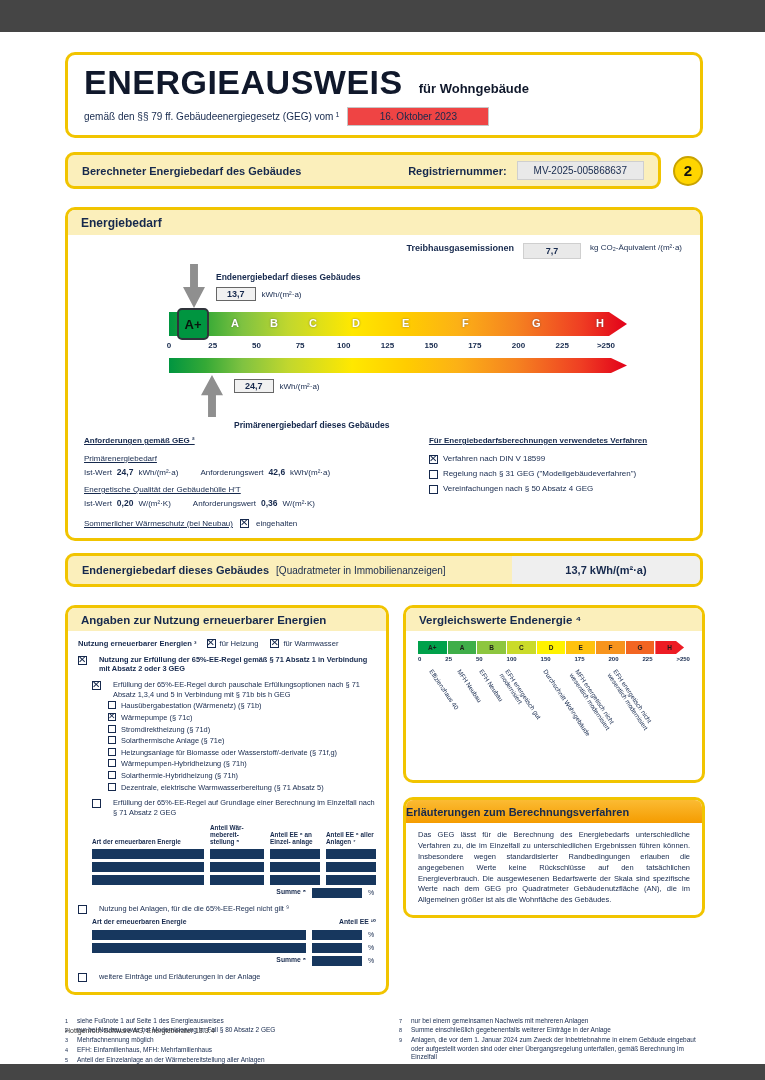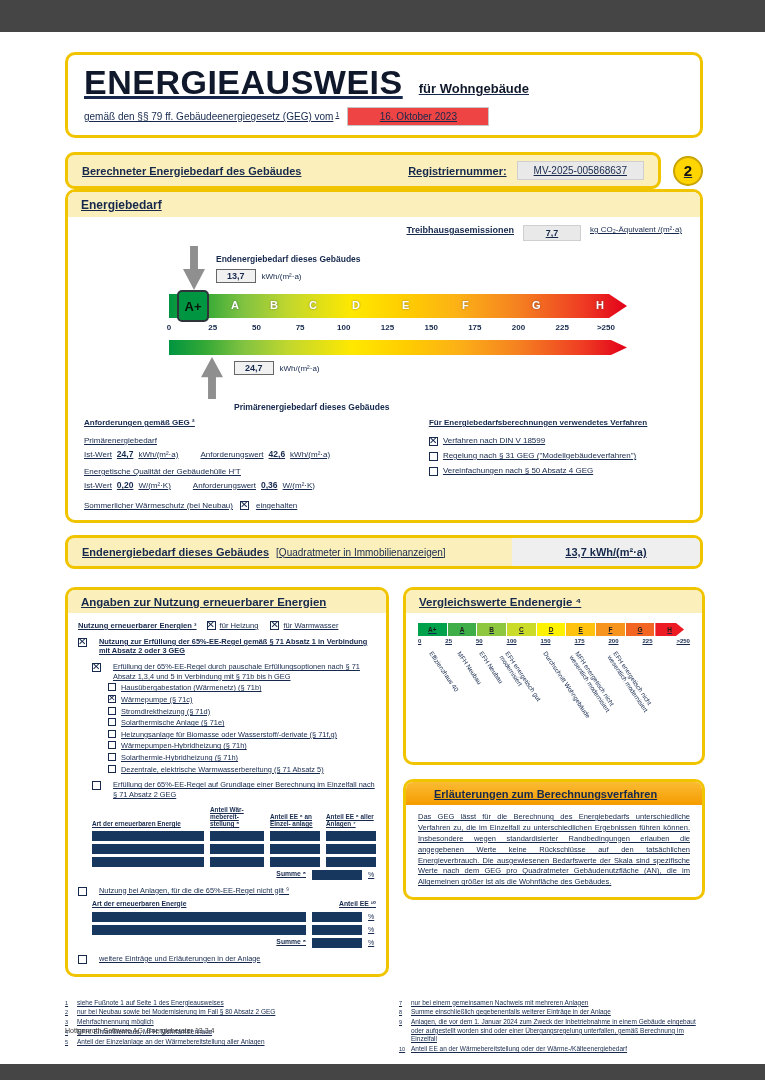--- a/index.html
+++ b/index.html
@@ -1,17 +1,17 @@
 <!DOCTYPE html>
 <html><head>
 <meta charset="utf-8">
 <style>
   * { box-sizing: border-box; }
   body { margin:0; background:#454545; padding:32px 0 16px; font-family:"Liberation Sans","DejaVu Sans",sans-serif; }
-  .page { width:765px; height:1032px; margin:0 auto; background:#fff; padding:20px 62px 0 65px; color:#16294d; position:relative; overflow:hidden;text-decoration:underline; }
+  .page { width:765px; height:1032px; margin:0 auto; background:#fff; padding:20px 62px 0 65px; color:#16294d; position:relative; overflow:hidden; }
 
   .bx { border:3px solid #F1C400; border-radius:10px; background:#fff; overflow:hidden; }
 
   
   .header-box { padding:10px 16px 9px; }
   .h-titlerow { display:flex; align-items:flex-end; }
   .h-title { font-size:34px; font-weight:bold; color:#10182b; letter-spacing:.5px; line-height:1; }
   .h-sub { font-size:13px; font-weight:bold; color:#10182b; margin:0 0 3px 16px; }
   .h-law { font-size:10px; margin-top:8px; display:flex; align-items:center; }
   .h-law sup { font-size:7px; margin:0 8px 5px 2px; }
@@ -19,21 +19,21 @@
 
   
   .reg-row { display:flex; align-items:center; gap:12px; margin-top:14px; }
   .reg-bar { flex:1; display:flex; align-items:center; background:#FBEFBB; border:3px solid #F1C400; border-radius:9px; padding:6px 14px; }
   .reg-title { font-weight:bold; font-size:11px; flex:1; }
   .reg-label { font-weight:bold; font-size:11px; margin-right:10px; }
   .reg-value { background:#e9e9e9; border:1px solid #cfcfcf; font-size:10px; padding:3px 16px; }
   .page-circle { width:30px; height:30px; border-radius:50%; background:#FFD500; border:2px solid #c9a300; display:flex; align-items:center; justify-content:center; font-size:15px; font-weight:bold; color:#111; flex:none; }
 
   
-  .section { }
+  .section { margin-top:18px; }
   .sec-head { background:#FBEFBB; padding:6px 13px 5px; font-size:12px; font-weight:bold; }
   .sec-body { padding:8px 16px 10px; }
 
   .ghg-row { display:flex; justify-content:flex-end; gap:9px; padding-right:2px; }
   .ghg-label { font-weight:bold; font-size:9px; }
   .ghg-value { background:#e9e9e9; border:1px solid #cfcfcf; width:58px; text-align:center; padding:2px 0; font-weight:bold; font-size:9px; }
   .ghg-unit { font-size:8px; }
 
   
   .scale-wrap { position:relative; height:170px; margin-top:5px; font-size:8px; }
@@ -126,21 +126,21 @@
   .mini-scale span:nth-of-type(9){background:#ED1C24; clip-path:polygon(0 0,72% 0,100% 50%,72% 100%,0 100%); border-right:none;}
   .mini-ticks { display:flex; justify-content:space-between; width:272px; font-size:6px; font-weight:bold; margin-top:2px; }
   .comp-labels { position:relative; height:110px; margin-top:4px; }
   .comp-labels span { position:absolute; top:2px; width:92px; font-size:6.4px; line-height:1.15; transform:rotate(56deg); transform-origin:0 0; }
   .comp-labels span:nth-of-type(1){left:16px}.comp-labels span:nth-of-type(2){left:44px}
   .comp-labels span:nth-of-type(3){left:66px}.comp-labels span:nth-of-type(4){left:92px}
   .comp-labels span:nth-of-type(5){left:130px}.comp-labels span:nth-of-type(6){left:162px}
   .comp-labels span:nth-of-type(7){left:200px}
 
   
-  .exp-head { background:linear-gradient(180deg,#FBBB33,#F59C00); padding:6px 28px 5px; font-size:11px; font-weight:bold; }
+  .exp-head { background:linear-gradient(180deg,#FBBB33,#F59C00); padding:6px 0 5px; font-size:11px; font-weight:bold; }
   .exp-body { padding:7px 12px 9px; font-size:7.5px; text-align:justify; line-height:1.45; }
 
   
   .footnotes { display:flex; gap:30px; margin-top:22px; }
   .fn-col { flex:1; }
   .fn-item { display:flex; font-size:6.5px; line-height:1.3; margin-bottom:1.5px; }
   .fn-num { width:12px; flex:none; font-size:5.5px; padding-top:1px; }
   .fn-text { flex:1; }
   .footer { position:absolute; left:65px; bottom:30px; font-size:7px; color:#333; }
 </style>

